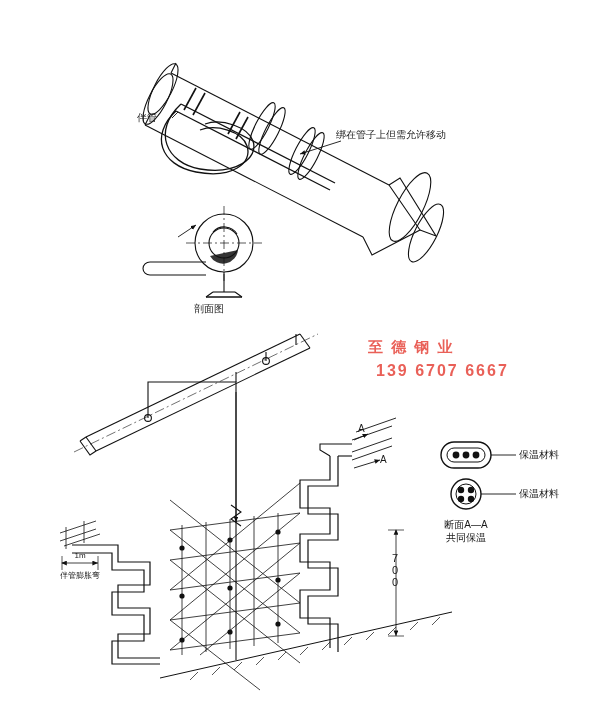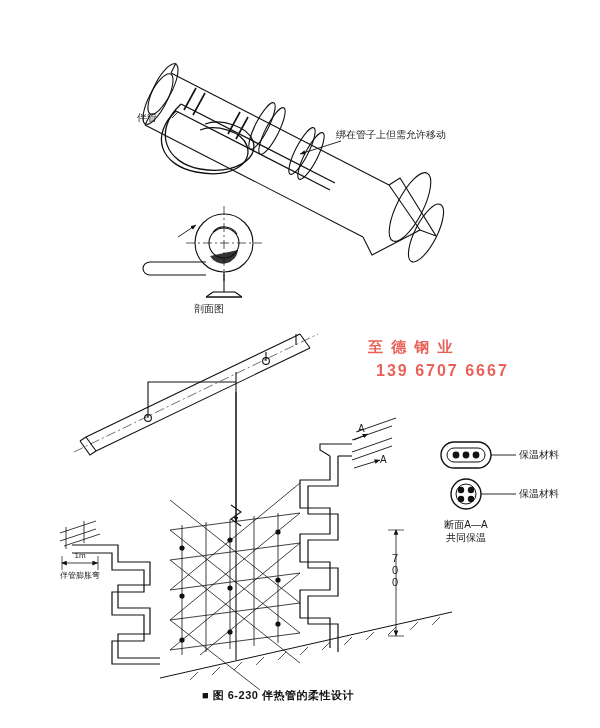--- a/index.html
+++ b/index.html
@@ -253,15 +253,14 @@
   <div class="lbl" style="left:519px; top:448px;">保温材料</div>
 
   <div class="lbl" style="left:519px; top:487px;">保温材料</div>
 
   <div class="lbl center" style="left:418px; top:518px; width:96px;">断面A—A
 共同保温</div>
 
   <div class="wm wm-title" style="left:368px; top:338px;">至 德 钢 业</div>
   <div class="wm wm-phone" style="left:376px; top:362px;">139 6707 6667</div>
 
-  <div class="caption" style="left:202px; top:688px;">■ 图 6-230   伴热管的柔性设计</div>
 
 </div>
 
 </body></html>

